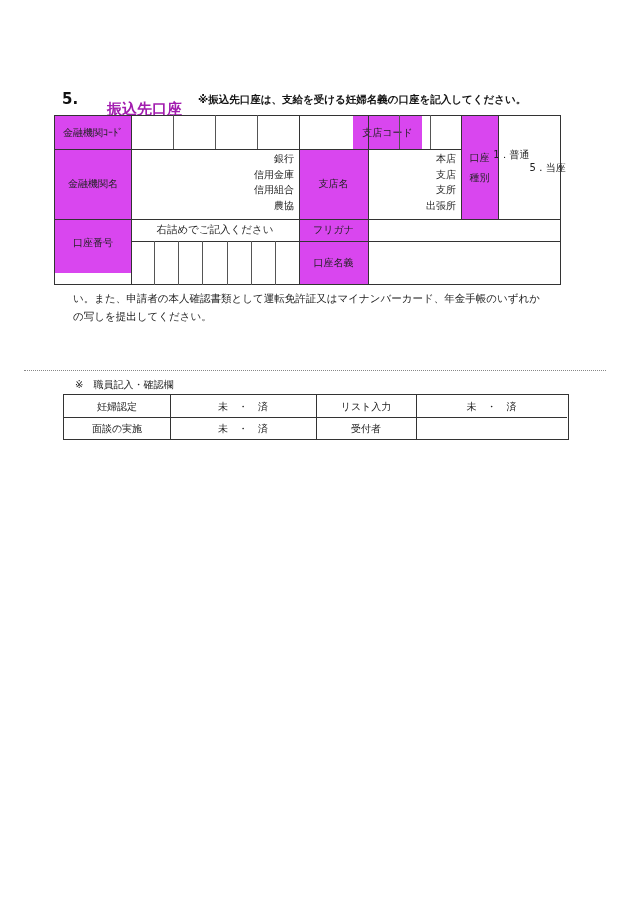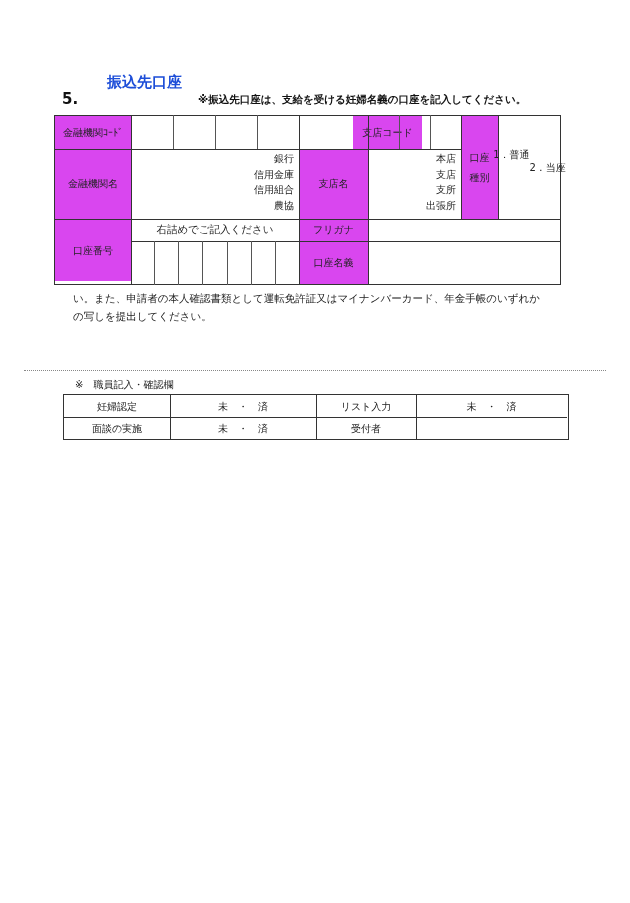--- a/index.html
+++ b/index.html
@@ -1,20 +1,20 @@
 <!DOCTYPE html>
 <html><head>
 <meta charset="utf-8">
 <style>
   html, body { margin:0; padding:0; }
   body { width:630px; height:903px; background:#ffffff; position:relative; overflow:hidden;
          font-family:"DejaVu Sans", sans-serif; color:#222; }
   .abs { position:absolute; }
   .title-num { left:62px; top:90px; font-size:15px; font-weight:bold; color:#111; }
-  .title-main { left:107px; top:73px; font-size:15px; font-weight:bold; color:#1d4ed8; }
+  .title-main { left:107px; top:100px; font-size:15px; font-weight:bold; color:#a21caf; }
   .title-note { left:198px; top:93px; font-size:10.5px; font-weight:bold; color:#111; white-space:nowrap; }
   .cell { position:absolute; box-sizing:border-box; display:flex; align-items:center; justify-content:center;
           font-size:10px; color:#222; white-space:nowrap; }
   .gray { background:#d946ef; }
   .line { position:absolute; background:#333; }
   .thin { background:#555; }
   .rightlist { position:absolute; text-align:right; font-size:10px; line-height:15.5px; color:#222; }
   .note { left:63px; top:289px; font-size:10.5px; line-height:18px; color:#222; width:510px; }
   .note .indent { padding-left:10px; display:block; }
   .dotline { left:24px; top:370px; width:582px; height:0; border-top:1px dotted #888; }
@@ -25,21 +25,21 @@
 <body>
 
 <div class="abs title-num">5.</div>
 <div class="abs title-main">振込先口座</div>
 <div class="abs title-note">※振込先口座は、支給を受ける妊婦名義の口座を記入してください。</div>
 
 <div>
 
   <div class="cell gray" style="left:55px;top:116px;width:76px;height:33px;">金融機関ｺｰﾄﾞ</div>
   <div class="cell gray" style="left:55px;top:149px;width:76px;height:70px;">金融機関名</div>
-  <div class="cell gray" style="left:55px;top:215px;width:76px;height:66px;padding-top:6px;">口座番号</div>
+  <div class="cell gray" style="left:55px;top:207px;width:76px;height:66px;padding-top:6px;">口座番号</div>
 
   <div class="cell gray" style="left:309px;top:116px;width:69px;height:33px;margin-left:44px;">支店コード</div>
   <div class="cell gray" style="left:299px;top:149px;width:69px;height:70px;">支店名</div>
   <div class="cell gray" style="left:299px;top:219px;width:69px;height:22px;">フリガナ</div>
   <div class="cell gray" style="left:299px;top:241px;width:69px;height:44px;">口座名義</div>
 
   <div class="cell gray" style="left:461px;top:116px;width:37px;height:103px;flex-direction:column;line-height:20px;">
     <span>口座</span>
     <span>種別</span>
   </div>
@@ -62,21 +62,21 @@
 
   <div class="rightlist" style="left:368px;top:151px;width:88px;">
     <div>本店</div>
     <div>支店</div>
     <div>支所</div>
     <div>出張所</div>
   </div>
 
   <div class="cell" style="left:498px;top:116px;width:63px;height:103px;flex-direction:row;justify-content:center;">
     <div style="margin-bottom:26px;">1．普通</div>
-    <div>2．当座</div>
+    <div>5．当座</div>
   </div>
 
   <div class="cell" style="left:131px;top:219px;width:168px;height:22px;font-size:10.5px;">右詰めでご記入ください</div>
 
   <div class="cell" style="left:131px;top:241px;width:23px;height:44px;"></div>
   <div class="cell" style="left:154px;top:241px;width:24px;height:44px;"></div>
   <div class="cell" style="left:178px;top:241px;width:24px;height:44px;"></div>
   <div class="cell" style="left:202px;top:241px;width:25px;height:44px;"></div>
   <div class="cell" style="left:227px;top:241px;width:24px;height:44px;"></div>
   <div class="cell" style="left:251px;top:241px;width:24px;height:44px;"></div>

